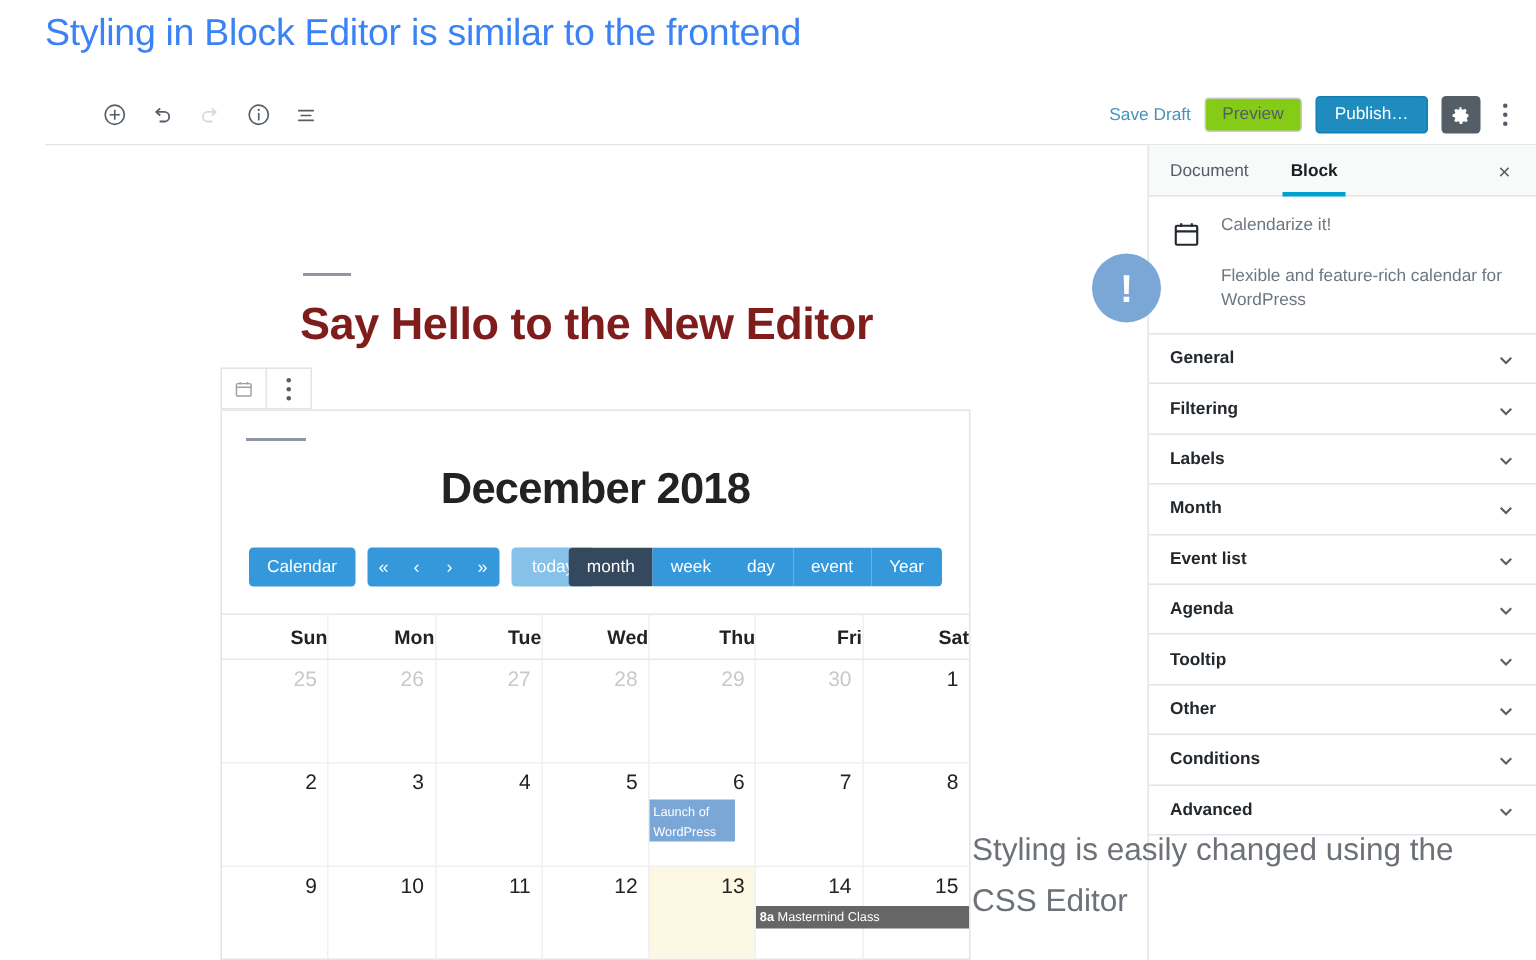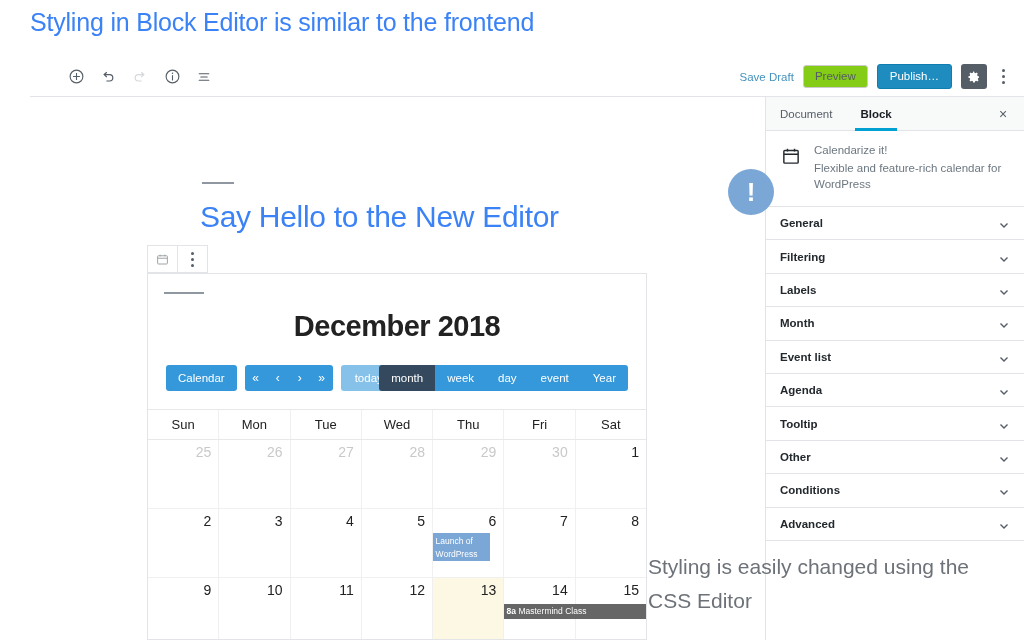--- a/index.html
+++ b/index.html
@@ -81,38 +81,38 @@
     position: absolute; right: 10px; top: 0; height: 34px; width: 22px;
     display: flex; align-items: center; justify-content: center;
     font-size: 14px; color: #555d66;
   }
   .sb-blockinfo {
     padding: 13px 14px 14px 14px; display: flex; gap: 12px;
     border-bottom: 1px solid #e2e4e7;
   }
   .sb-blockicon { flex: 0 0 auto; width: 22px; height: 22px; color: #23282d; margin-top: 1px; }
   .sb-blocktext { flex: 1 1 auto; }
-  .sb-blocktitle { font-size: 11.5px; color: #6c7781; margin-bottom: 4px; }
+  .sb-blocktitle { font-size: 11.5px; color: #6c7781; margin-bottom: 20px; }
   .sb-blockdesc { font-size: 11.5px; color: #6c7781; line-height: 16px; }
   .sb-panel {
     height: 33.4px; border-bottom: 1px solid #e2e4e7;
     display: flex; align-items: center; justify-content: space-between;
     padding: 0 14px;
   }
   .sb-panel-label { font-size: 11.5px; font-weight: bold; color: #23282d; }
   .chev { width: 12px; height: 12px; color: #555d66; }
 
   
   .canvas { position: absolute; left: 0; top: 0; width: 735px; height: 543px; background: #fff; }
   .post-divider {
     position: absolute; left: 172px; top: 85px; width: 32px; height: 2px; background: #8f98a1;
   }
   .post-title {
     position: absolute; left: 170px; top: 103px;
-    font-size: 30px; font-weight: normal; color: #3b82f6; letter-spacing: -0.3px;
+    font-size: 30px; font-weight: bold; color: #7f1d1d; letter-spacing: -0.3px;
     white-space: nowrap;
   }
 
   
   .block-toolbar {
     position: absolute; left: 117px; top: 148px;
     height: 28px; display: flex; border: 1px solid #e2e4e7; background: #fff;
   }
   .bt-btn {
     width: 29px; height: 26px; display: flex; align-items: center; justify-content: center;
@@ -154,21 +154,21 @@
   .cview {
     background: #3498db; color: #fff; font-size: 11.5px;
     padding: 0 12px; height: 26px; display: flex; align-items: center; justify-content: center;
   }
   .cview.active { background: #34495e; }
 
   
   .cal-grid { margin-top: 18px; border-top: 1px solid #e8e8e8; }
   .cal-head { display: flex; border-bottom: 1px solid #e8e8e8; }
   .cal-head div {
-    flex: 1 1 0; text-align: center; font-size: 13px; font-weight: normal;
+    flex: 1 1 0; text-align: right; font-size: 13px; font-weight: bold;
     color: #222; padding: 7px 0; border-left: 1px solid #f0f0f0;
   }
   .cal-head div:first-child { border-left: none; }
   .cal-row { display: flex; height: 69px; border-bottom: 1px solid #f0f0f0; position: relative; }
   .cal-cell {
     flex: 1 1 0; border-left: 1px solid #f0f0f0; position: relative;
   }
   .cal-cell:first-child { border-left: none; }
   .cal-cell .dnum {
     position: absolute; right: 7px; top: 4px; font-size: 14px; color: #222;

